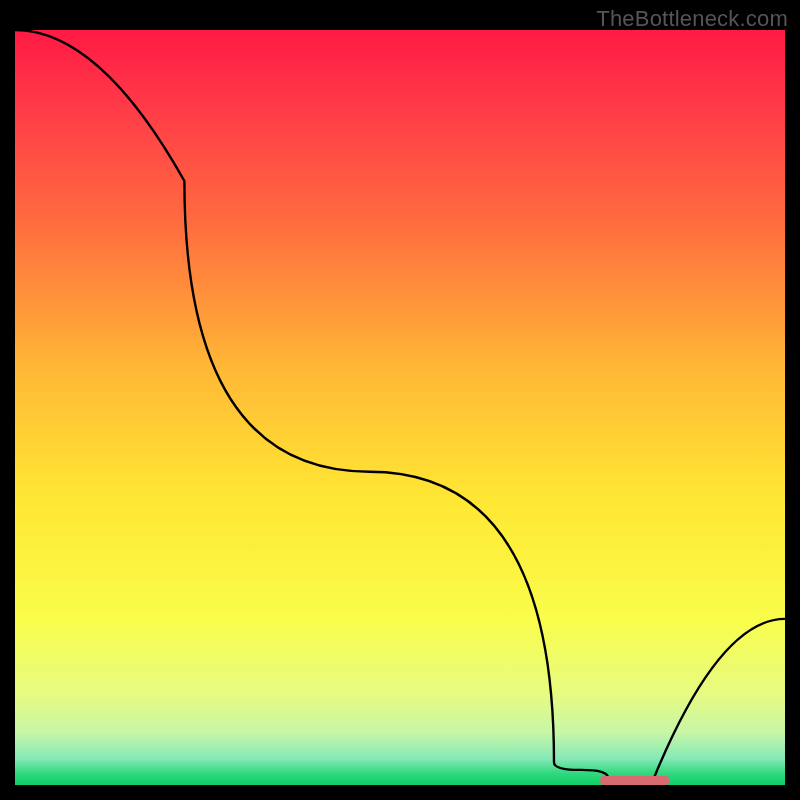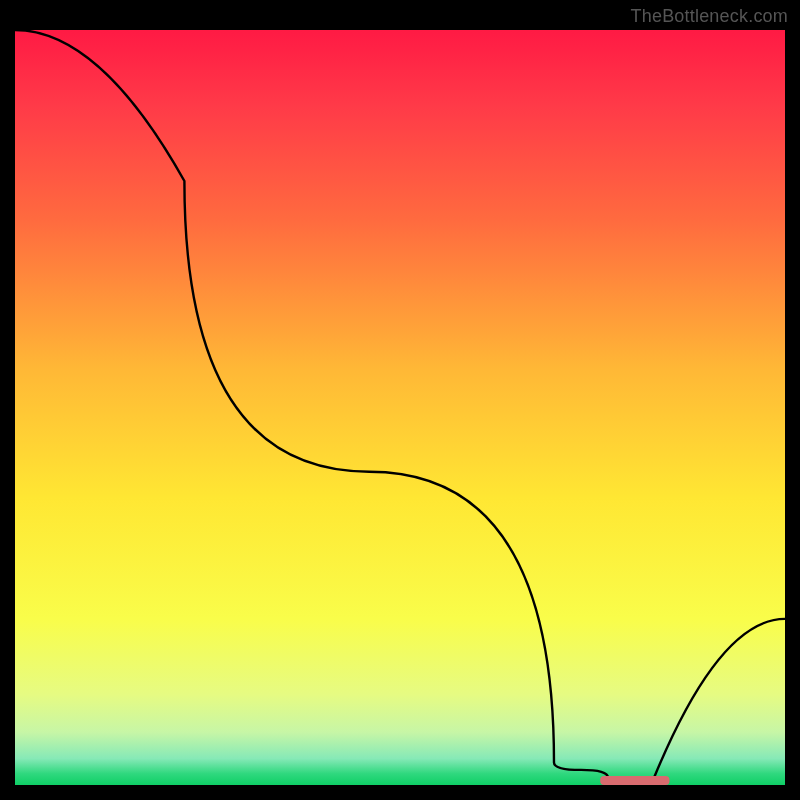--- a/index.html
+++ b/index.html
@@ -24,21 +24,21 @@
     top: 0;
     width: 770px;
     height: 755px;
   }
   .watermark {
     position: absolute;
     top: 6px;
     right: 12px;
     color: #555555;
     font-family: Arial, Helvetica, sans-serif;
-    font-size: 18px;
+    font-size: 22px;
     font-weight: 400;
     letter-spacing: 0.2px;
     user-select: none;
   }
 </style>
 </head>
 <body>
 
 <div class="watermark">TheBottleneck.com</div>
 

